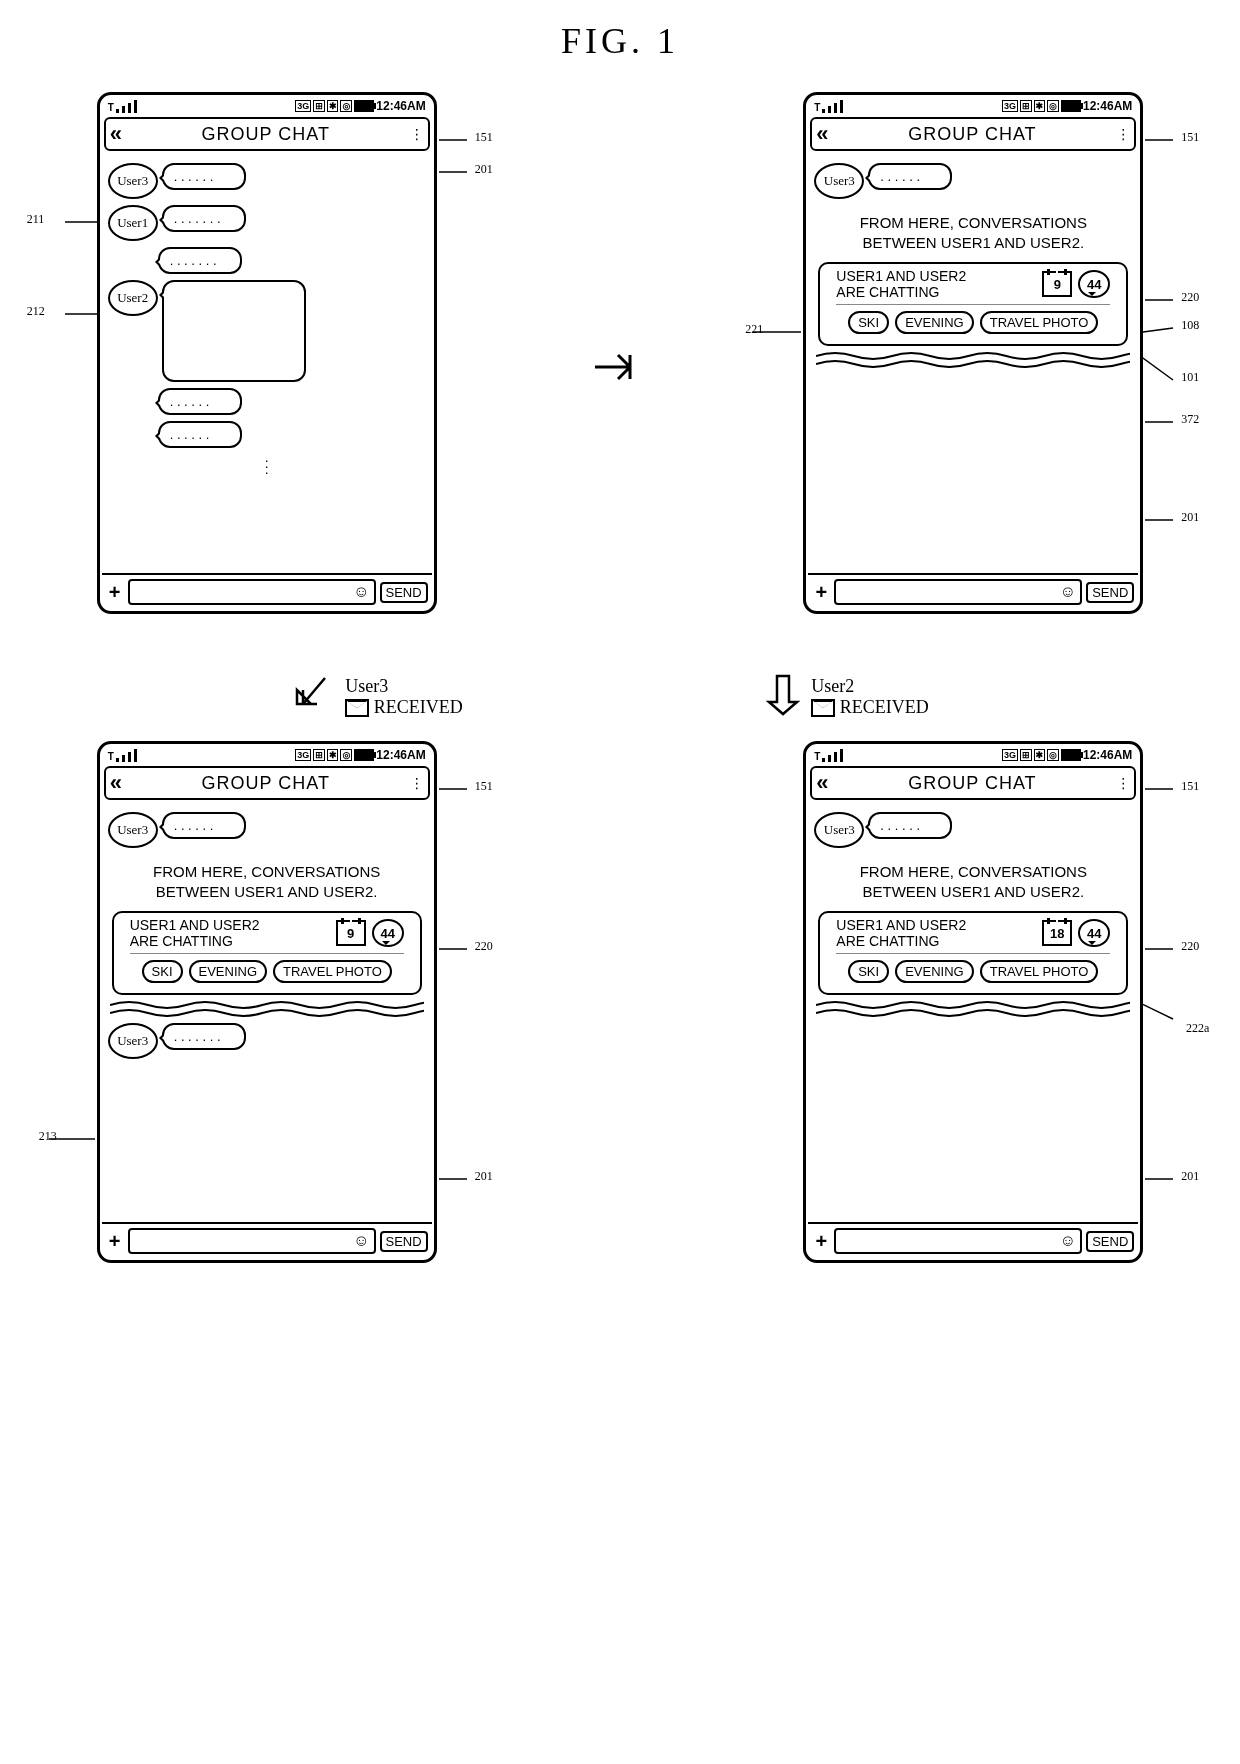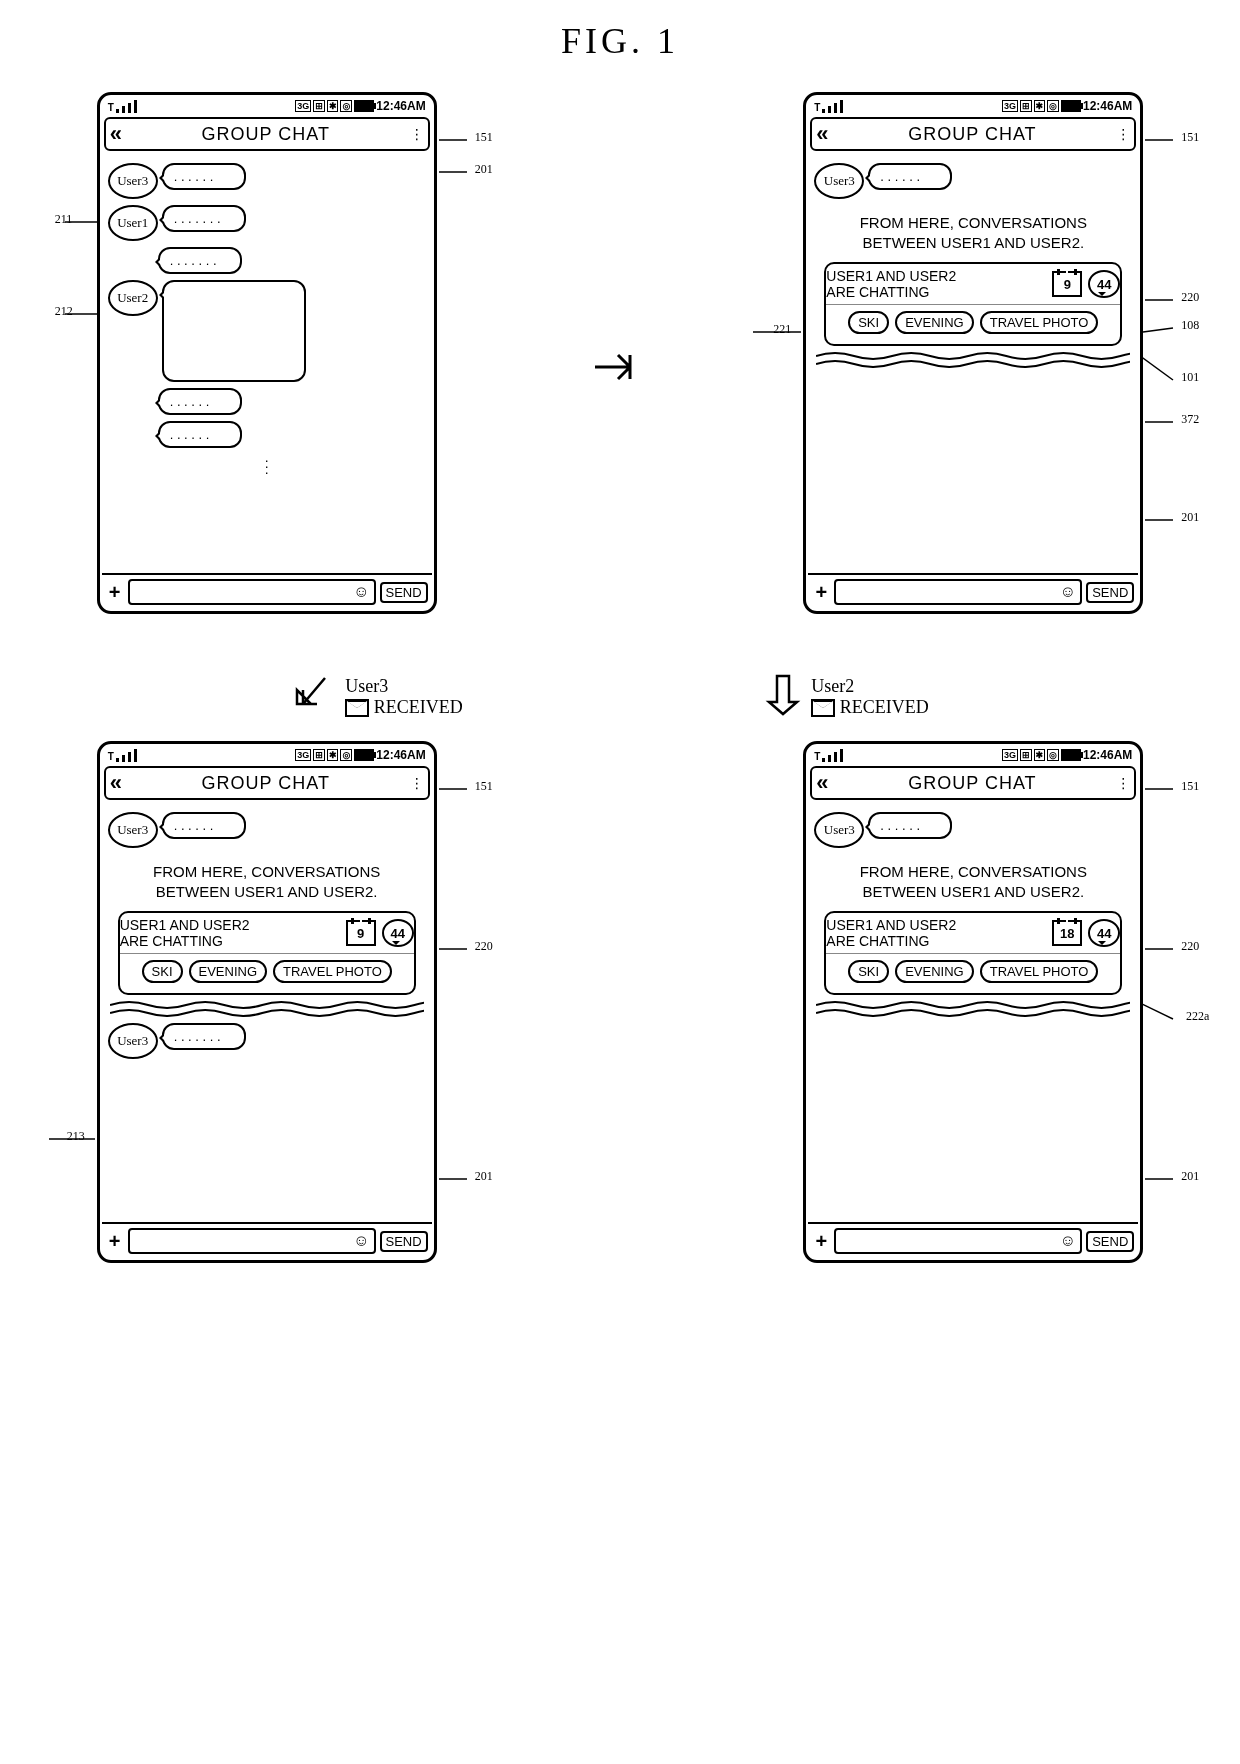--- a/index.html
+++ b/index.html
@@ -121,22 +121,22 @@
   .info-banner {
     text-align:center;
     font-size:15px;
     font-family:"Arial Narrow",Arial;
     padding: 8px 4px;
     line-height:1.3;
   }
   .summary-box {
     border:2px solid #000;
     border-radius:10px;
-    margin: 2px 10px;
-    padding: 4px 0;
+    margin: 2px 4px;
+    padding: 4px 16px;
   }
   .summary-top {
     display:flex; align-items:center; justify-content:space-between;
     border-bottom: 1px solid #888;
     padding-bottom:4px;
   }
   .summary-text { font-size:14px; font-family:"Arial Narrow",Arial; line-height:1.15;}
   .summary-icons { display:flex; align-items:center; gap:6px;}
   .cal-ico {
     border:2px solid #000; border-style:dashed solid solid solid;
@@ -163,21 +163,21 @@
     background:
      repeating-linear-gradient(90deg,transparent 0 100%);
     position:relative;
   }
   .wave-divider svg{width:100%;height:18px;display:block;}
   .callout {
     position:absolute;
     font-size:12px;
     font-family:"Times New Roman", serif;
   }
-  .callout.left { text-align:left;margin-left:28px; }
+  .callout.left { text-align:left; }
   .mid-actions {
     display:flex; justify-content:space-around;
     margin: 10px 0 20px 0;
     font-family:"Times New Roman", serif;
     font-size:18px;
   }
   .mid-action { display:flex; align-items:center; gap:10px;}
   .mid-arrow { font-size:30px; line-height:1;}
   .env-ico { display:inline-block; width:20px;height:14px;border:2px solid #000; position:relative; vertical-align:middle;}
   .env-ico::after{content:"";position:absolute;left:0;top:0;border:10px solid transparent;border-top:7px solid #000;}
@@ -538,21 +538,21 @@
       <div class="input-bar">
         <div class="plus">+</div>
         <div class="text-input">
               <span class="emoji">☺</span>
             </div>
         <div class="send-btn">SEND</div>
       </div>
     </div>
     <div class="callout cnum" style="right:-56px; top:38px;">151</div>
     <div class="callout cnum" style="right:-56px; top:198px;">220</div>
-    <div class="callout cnum" style="right:-66px; top:268px;">222a</div>
+    <div class="callout cnum" style="right:-66px; top:280px;">222a</div>
     <div class="callout cnum" style="right:-56px; top:428px;">201</div>
     <svg class="overlay" width="80" height="560" style="left:338px;">
       <line class="lead-line" x1="4" y1="48" x2="32" y2="48"></line>
       <line class="lead-line" x1="4" y1="208" x2="32" y2="208"></line>
       <line class="lead-line" x1="-30" y1="248" x2="32" y2="278"></line>
       <line class="lead-line" x1="4" y1="438" x2="32" y2="438"></line>
     </svg>
   </div>
 
 </div>

